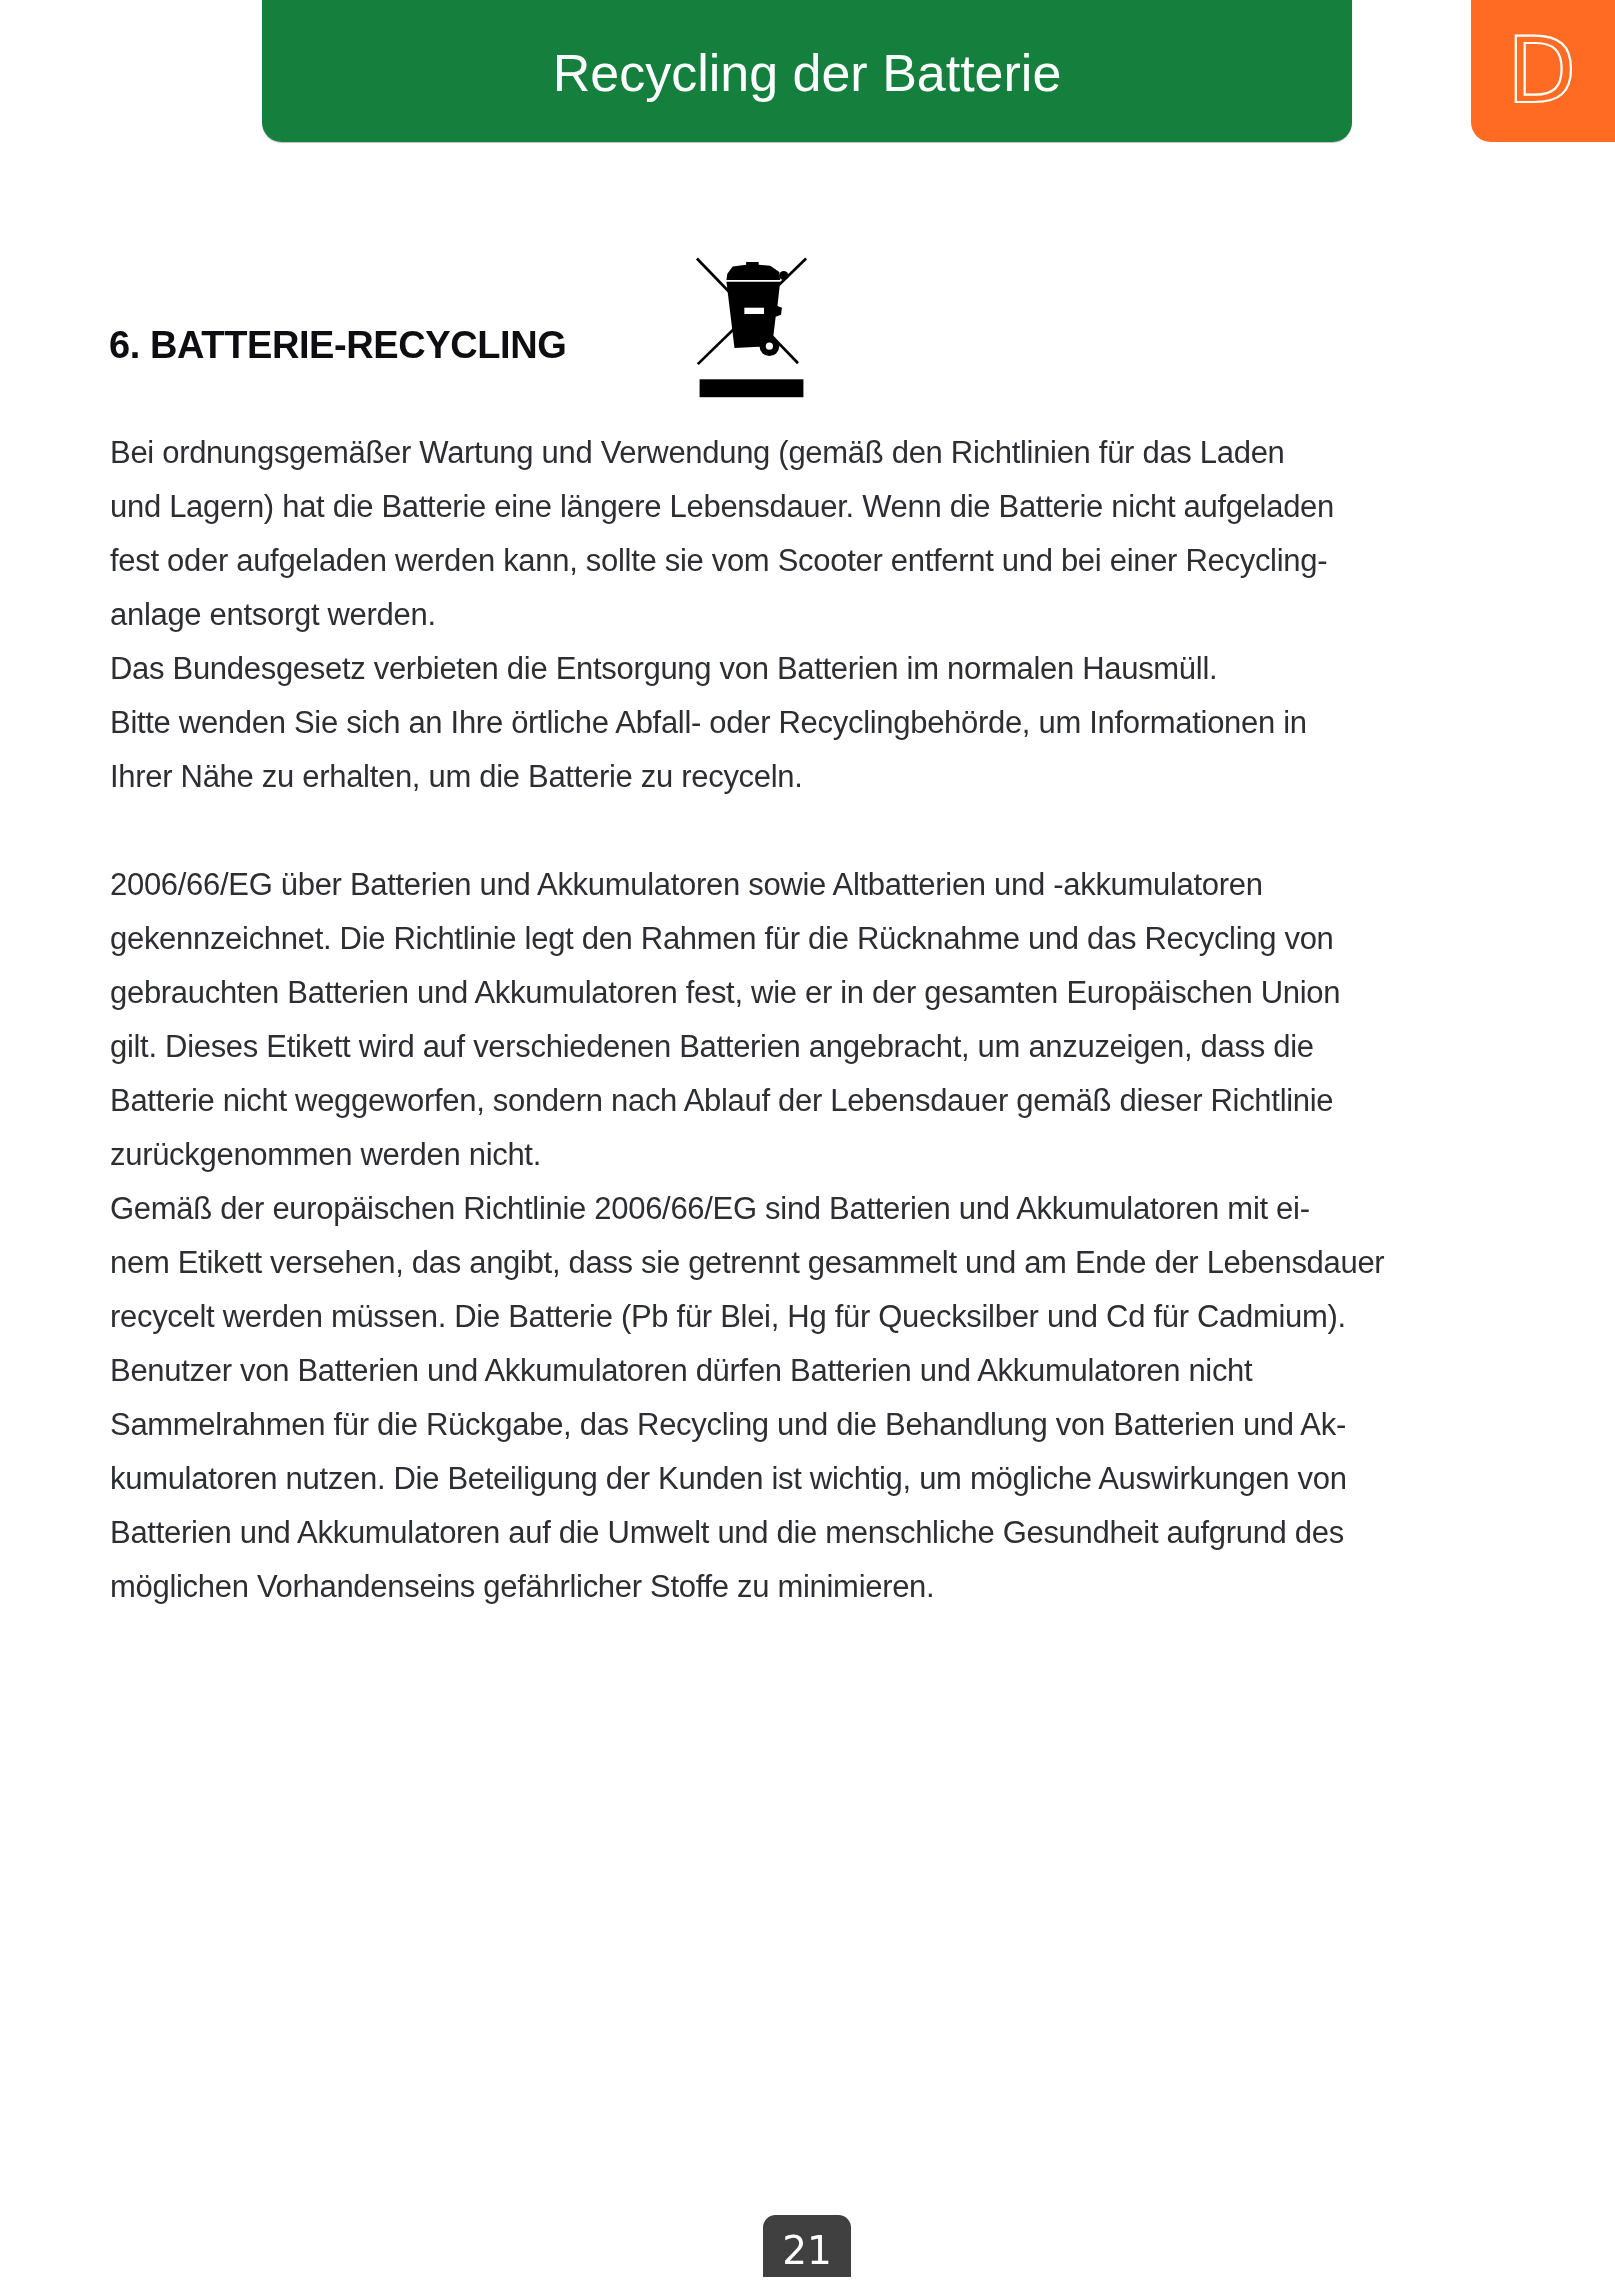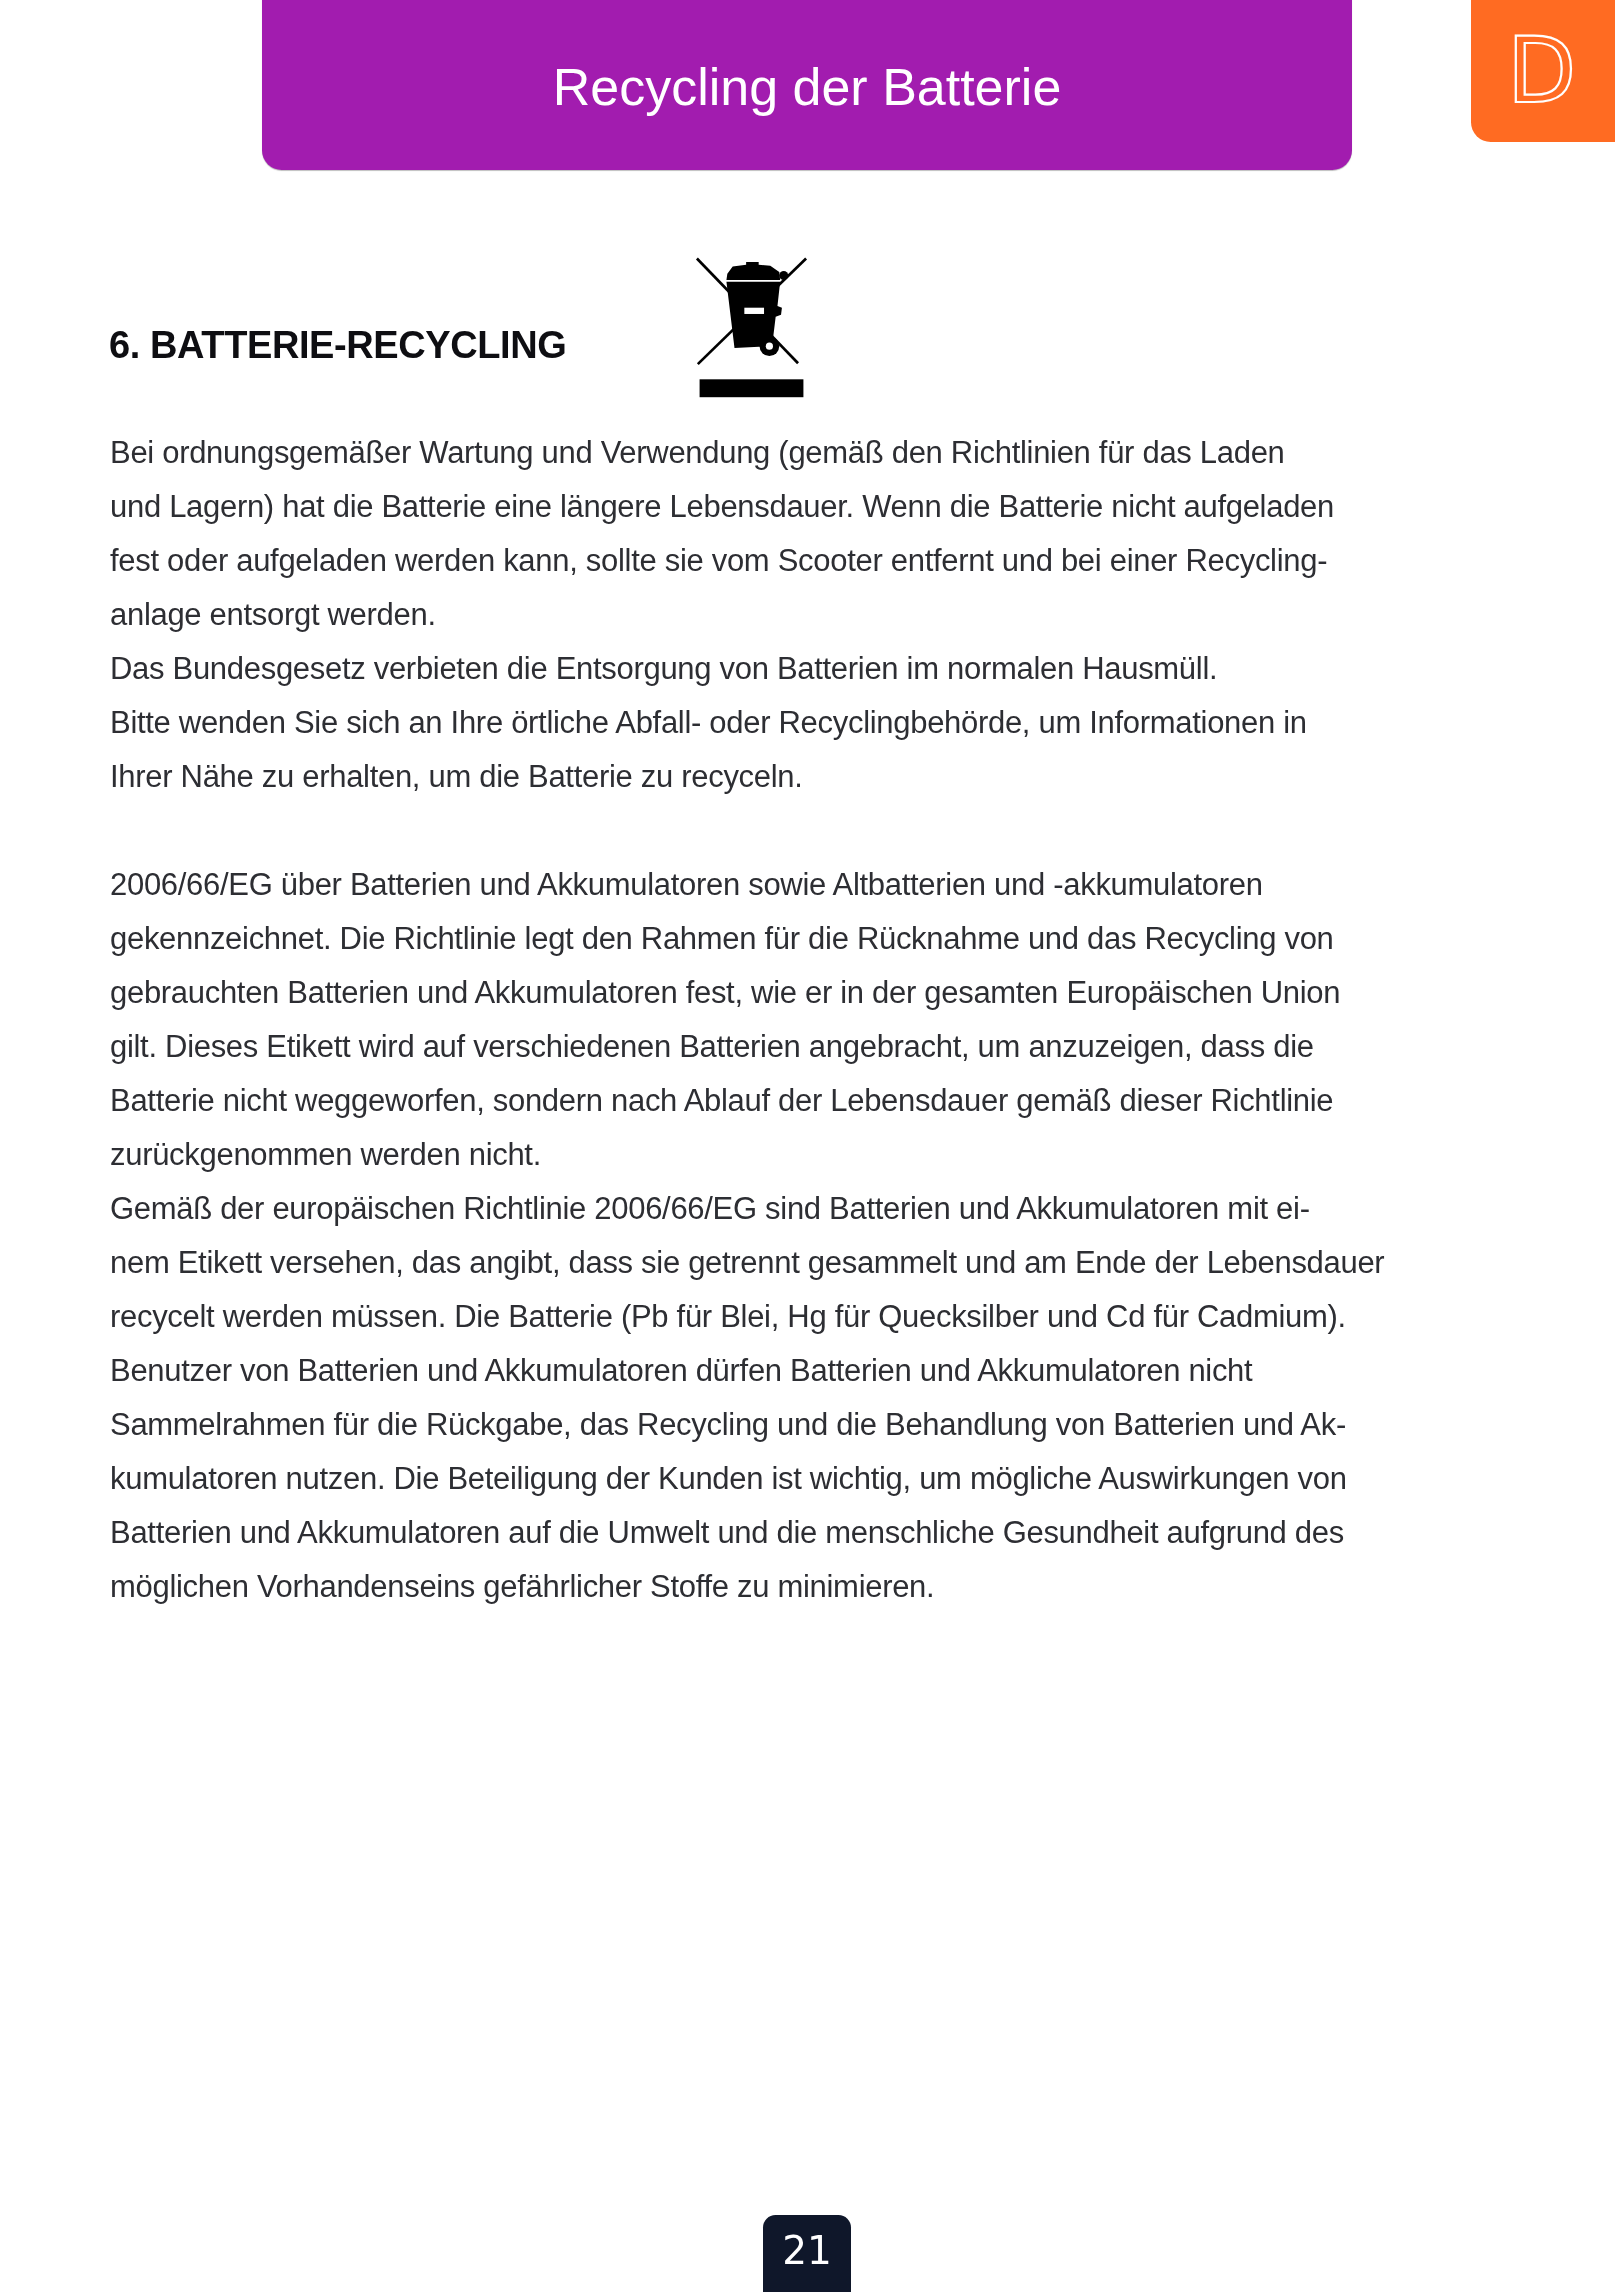--- a/index.html
+++ b/index.html
@@ -12,22 +12,22 @@
       height: 2293px;
       position: relative;
       overflow: hidden;
       font-family: "Liberation Sans", "DejaVu Sans", sans-serif;
     }
     .header-bar {
       position: absolute;
       left: 262px;
       top: 0;
       width: 1090px;
-      height: 170px;
-      background: #a21caf;
+      height: 142px;
+      background: #15803d;
       border-radius: 0 0 19.7px 19.7px;
       box-shadow: 0 0.9px 0.9px rgba(0,0,0,0.25);
       display: flex;
       align-items: center;
       justify-content: center;
     }
     .header-title {
       color: #ffffff;
       font-size: 52px;
       font-weight: normal;
@@ -87,22 +87,22 @@
     .body-text .line {
       display: block;
       white-space: nowrap;
       height: 54px;
     }
     .page-number {
       position: absolute;
       left: 763px;
       top: 2215px;
       width: 88px;
-      height: 78px;
-      background: #0f172a;
+      height: 62px;
+      background: #404040;
       border-radius: 12.5px 12.5px 0 0;
       display: flex;
       align-items: flex-start;
       justify-content: center;
     }
     .page-number span {
       color: #ffffff;
       font-size: 39px;
       line-height: 1;
       margin-top: 16px;

